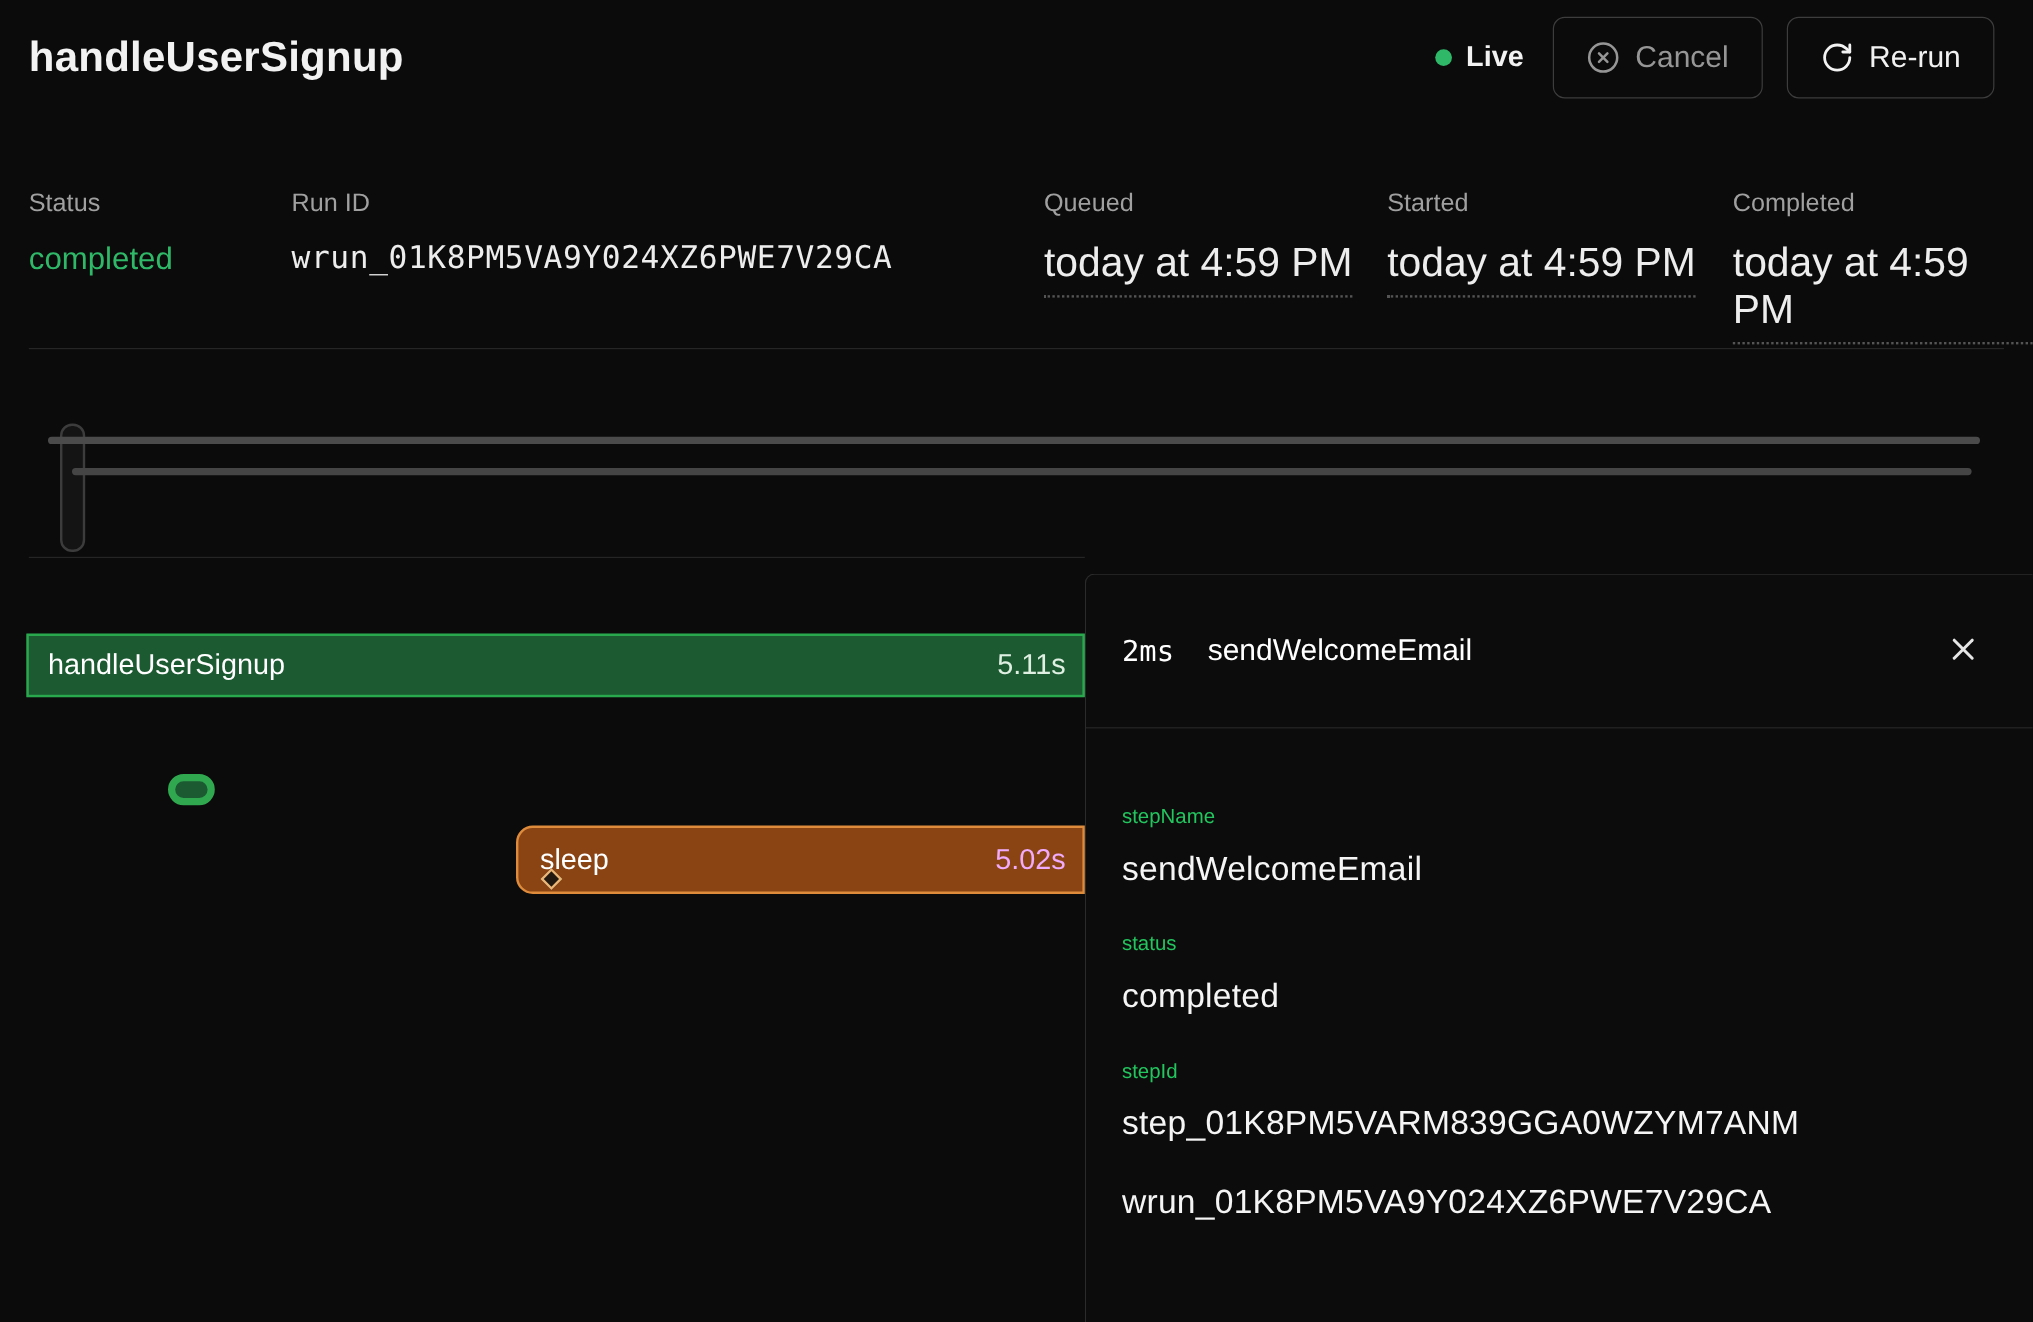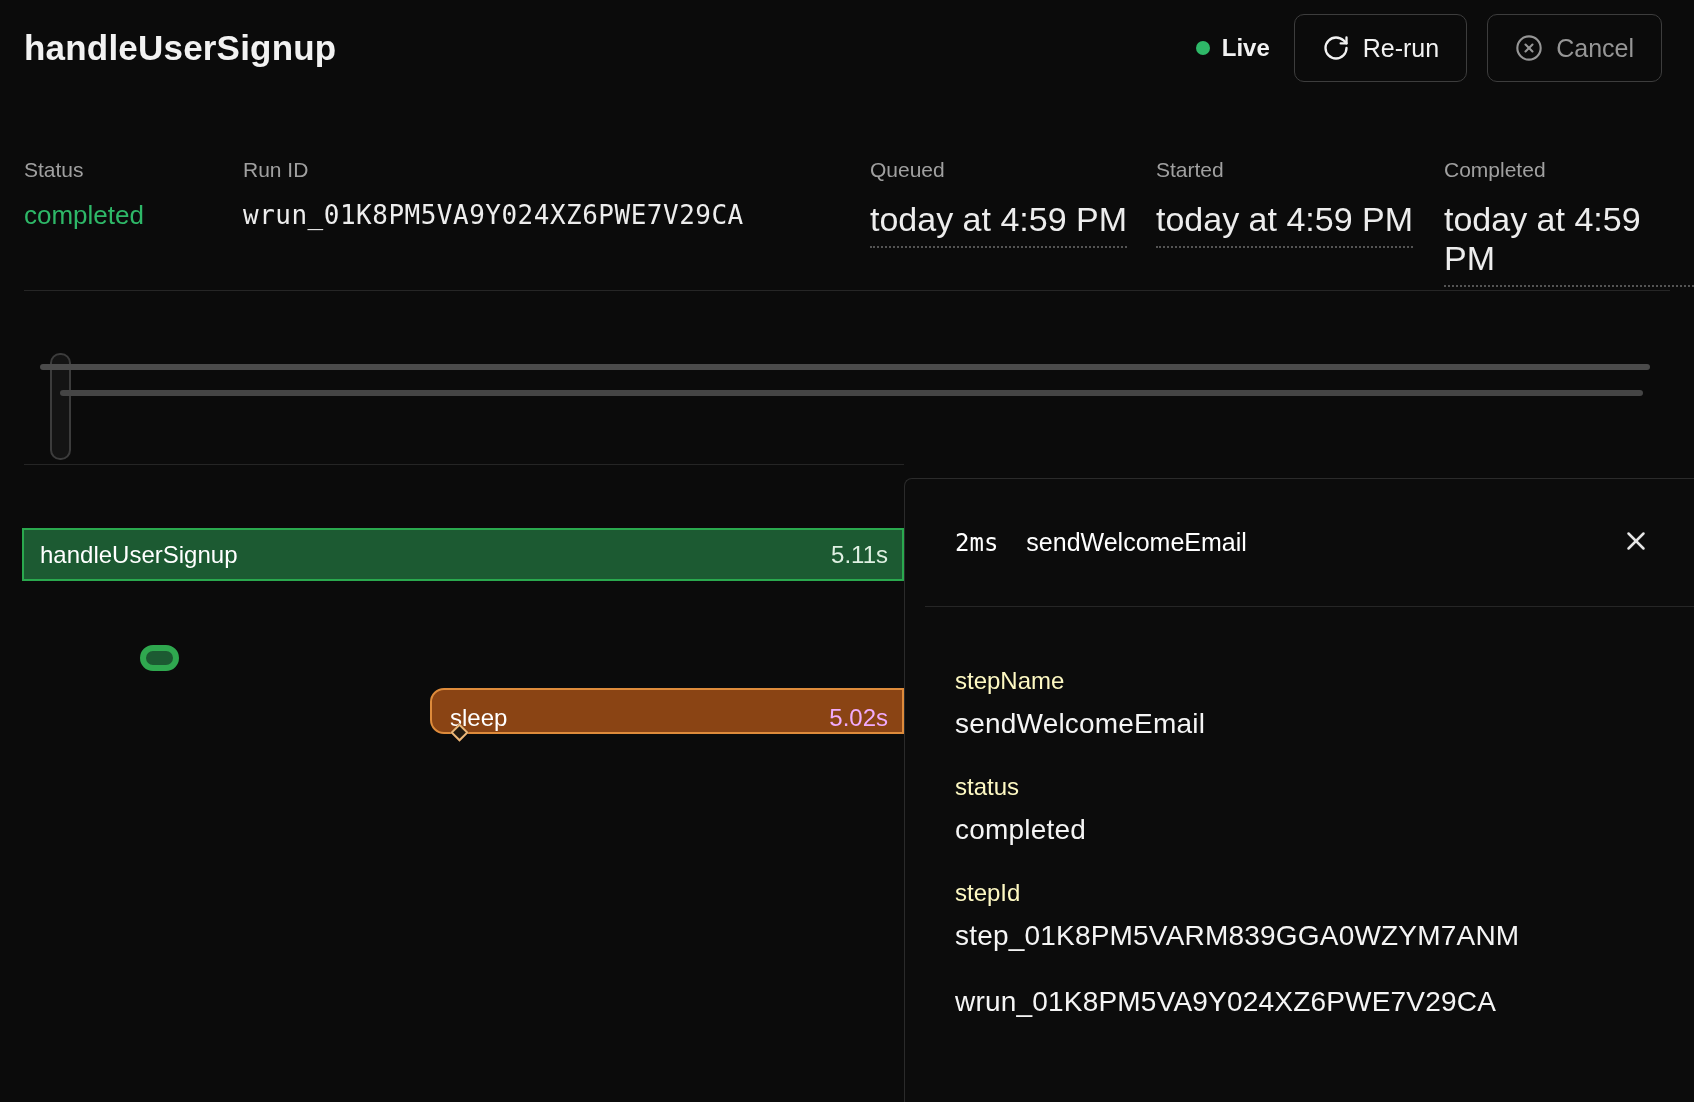--- a/index.html
+++ b/index.html
@@ -88,92 +88,90 @@
   .span-root .span-duration { color: #dff0e2; }
   .span-pill {
     position: absolute; left: 140px; top: 645px;
     width: 39px; height: 26px;
     background: #1c5a32;
     border: 6px solid #2fa84f;
     border-radius: 13px;
     cursor: pointer;
   }
   .span-sleep {
-    left: 430px; top: 688px; width: 474px; height: 46px;
+    left: 430px; top: 688px; width: 474px; height: 57px;
     background: #8a4414;
     border: 2px solid #de8b3b;
     border-radius: 14px 0 0 14px;
     padding: 0 14px 0 18px;
-    align-items: flex-end;
   }
   .span-sleep .span-duration { color: #f0abfc; }
   .span-name { color: #ffffff; }
   .diamond-marker {
     position: absolute; left: 453px; top: 726px;
     width: 13px; height: 13px;
     background: #221a10;
     border: 2px solid #ecb677;
     transform: rotate(45deg);
   }
 
   
   .detail-panel {
     position: absolute; left: 904px; top: 478px; right: 0; bottom: 0;
     background: #0c0c0c;
     border-left: 1px solid #2b2b2b;
     border-top: 1px solid #2b2b2b;
     border-top-left-radius: 8px;
-    padding-left: 20px;
   }
   .panel-header {
     display: flex; align-items: center; gap: 28px;
     height: 128px; padding: 0 36px 0 30px;
     border-bottom: 1px solid #262626;
   }
   .panel-duration { font-size: 24px; color: #ffffff; }
   .panel-title { font-size: 25px; color: #ffffff; }
   .panel-close {
     margin-left: auto;
     background: none; border: none; cursor: pointer;
     color: #e6e6e6; display: flex; align-items: center; justify-content: center;
     width: 44px; height: 44px;
   }
   .panel-body { padding: 60px 30px 0 30px; }
   .field-group { margin-bottom: 32px; }
-  .field-label { font-size: 24px; color: #fef9c3; line-height: 28px; margin-bottom: 12px; }
+  .field-label { font-size: 17px; color: #22c55e; line-height: 28px; margin-bottom: 12px; }
   .field-value { font-size: 28px; color: #f5f5f5; line-height: 34px; letter-spacing: 0.2px; }
 </style>
 </head>
 <body>
 
 <div class="header">
   <div class="page-title">handleUserSignup</div>
   <div class="header-actions">
     <div class="live-indicator">
       <span class="live-dot"></span>
       <span class="live-label">Live</span>
     </div>
-    <button class="btn btn-rerun">
-      <span>
-        <svg width="28" height="28" viewBox="0 0 24 24" fill="none" stroke="currentColor" stroke-width="2" stroke-linecap="round" stroke-linejoin="round">
-          <path d="M21 12a9 9 0 1 1-9-9c2.52 0 4.93 1 6.74 2.74L21 8"></path>
-          <path d="M21 3v5h-5"></path>
-        </svg>
-      </span>
-      <span>Re-run</span>
-    </button>
     <button class="btn btn-cancel">
       <span>
         <svg width="28" height="28" viewBox="0 0 24 24" fill="none" stroke="currentColor" stroke-width="1.8" stroke-linecap="round" stroke-linejoin="round">
           <circle cx="12" cy="12" r="10"></circle>
           <path d="m15 9-6 6"></path>
             <path d="m9 9 6 6"></path>
         </svg>
       </span>
       <span>Cancel</span>
+    </button>
+    <button class="btn btn-rerun">
+      <span>
+        <svg width="28" height="28" viewBox="0 0 24 24" fill="none" stroke="currentColor" stroke-width="2" stroke-linecap="round" stroke-linejoin="round">
+          <path d="M21 12a9 9 0 1 1-9-9c2.52 0 4.93 1 6.74 2.74L21 8"></path>
+          <path d="M21 3v5h-5"></path>
+        </svg>
+      </span>
+      <span>Re-run</span>
     </button>
   </div>
 </div>
 
 <div class="meta-row">
   <div class="meta-col c0">
     <div class="meta-label">Status</div>
     <div class="meta-value status">completed</div>
   </div>
   <div class="meta-col c1">

